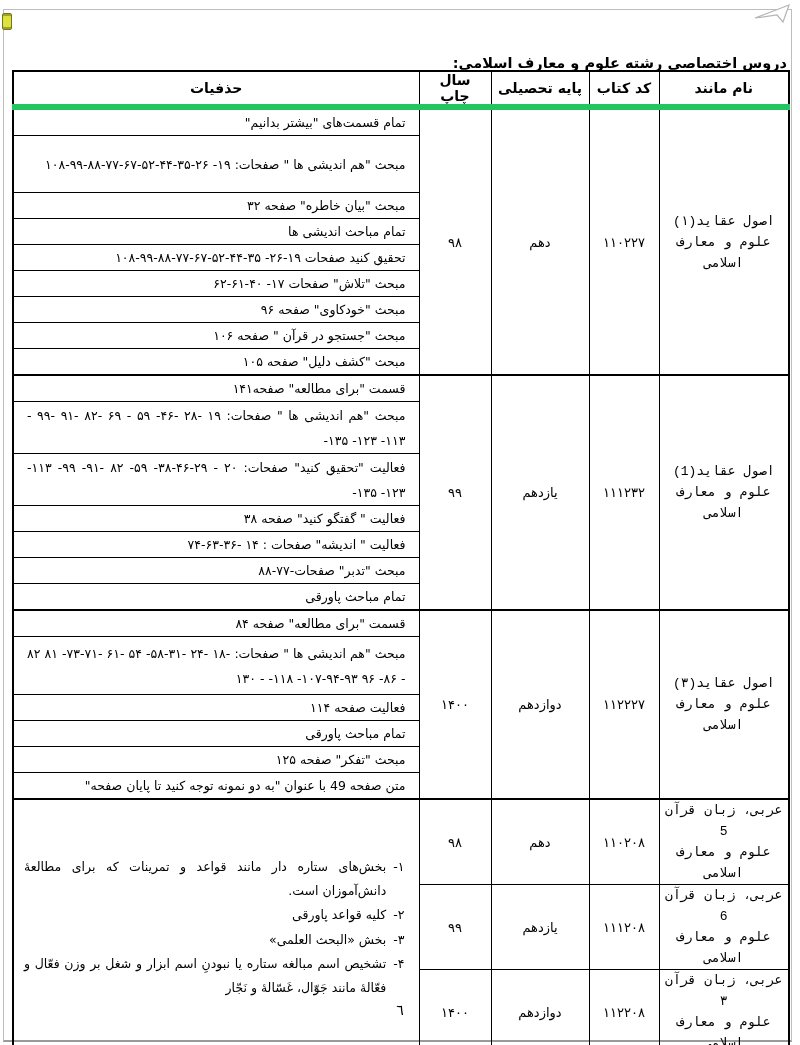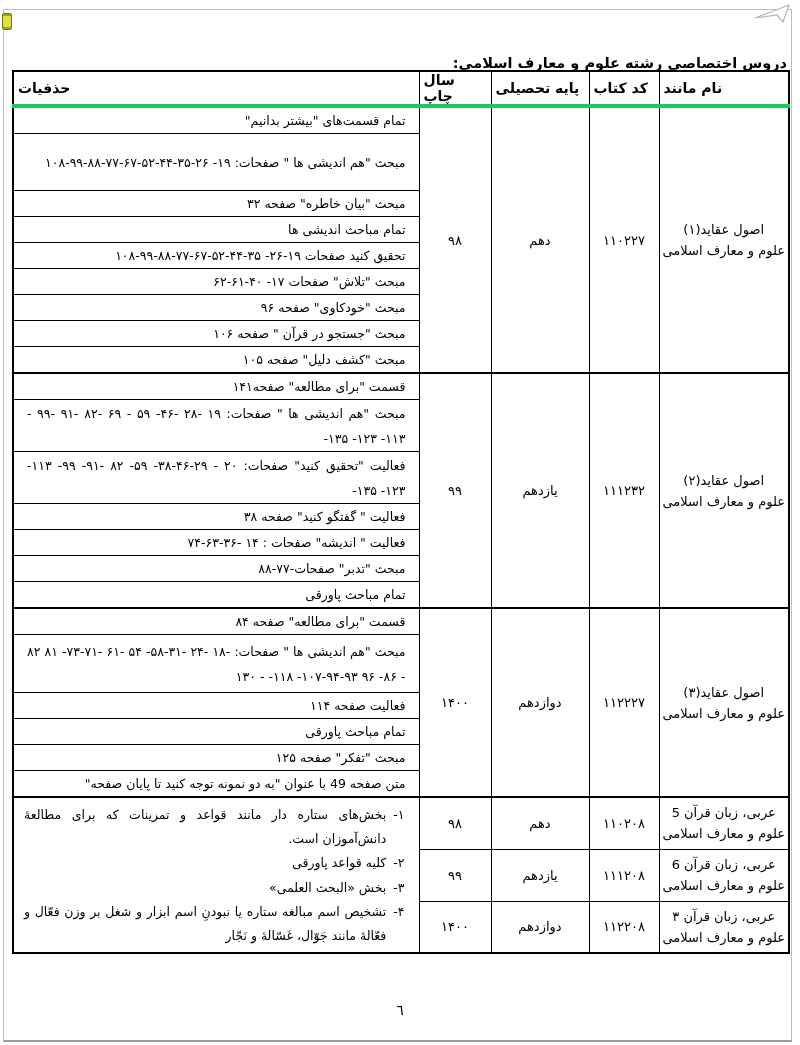--- a/index.html
+++ b/index.html
@@ -28,29 +28,29 @@
     white-space:nowrap;
     margin-top:12px;
   }
   table.curr{
     position:absolute;left:12px;top:70px;width:776px;
     border-collapse:collapse;table-layout:fixed;direction:rtl;
     border:2.5px solid #000;
   }
   table.curr th, table.curr td{border:1px solid #000;}
   table.curr thead th{
-    border-bottom:4px solid #22c55e;
-    font-size:14px;font-weight:bold;height:30px;text-align:left;
+    border-bottom:6px solid #22c55e;
+    font-size:14px;font-weight:bold;height:30px;text-align:center;
     vertical-align:middle;padding:0 4px;
   }
   tr.group-top > td{border-top:2.5px solid #000;}
   td.book,td.code,td.grade,td.year{
     text-align:center;vertical-align:middle;font-size:13px;padding:0 3px;
   }
-  td.book div{line-height:21px;}
+  td.book div{line-height:21px;font-family:Liberation Mono, monospace;}
   td.del{
     padding:0 13px;font-size:12.5px;text-align:justify;
     vertical-align:middle;line-height:25px;direction:rtl;
   }
   td.del-list{padding:4px 14px 4px 10px;vertical-align:middle;}
   .item{display:flex;direction:rtl;line-height:23.5px;margin:1px 0;font-size:12.5px;}
   .item .num{margin-left:7px;white-space:nowrap;}
   .item .txt{flex:1;text-align:justify;}
   .rh26{height:26px;} .rh52{height:52px;} .rh57{height:57px;} .rh58{height:58px;}
   .pagenum{
@@ -118,21 +118,21 @@
       </tr>
     <tr class="rh26">
         <td class="del">مبحث "جستجو در قرآن " صفحه ۱۰۶</td>
       </tr>
     <tr class="rh26">
         <td class="del">مبحث "کشف دلیل" صفحه ۱۰۵</td>
       </tr>
 
     <tr class="group-top rh26">
       <td class="book" rowspan="7">
-        <div>اصول عقاید(۲)</div>
+        <div>اصول عقاید(1)</div>
         <div>علوم و معارف اسلامی</div>
       </td>
       <td class="code" rowspan="7">۱۱۱۲۳۲</td>
       <td class="grade" rowspan="7">یازدهم</td>
       <td class="year" rowspan="7">۹۹</td>
       <td class="del">قسمت "برای مطالعه" صفحه۱۴۱</td>
     </tr>
     <tr class="rh52">
         <td class="del">مبحث "هم اندیشی ها " صفحات: ۱۹ -۲۸ -۴۶- ۵۹ - ۶۹ -۸۲ -۹۱ -۹۹ - ۱۱۳- ۱۲۳- ۱۳۵-</td>
       </tr>

